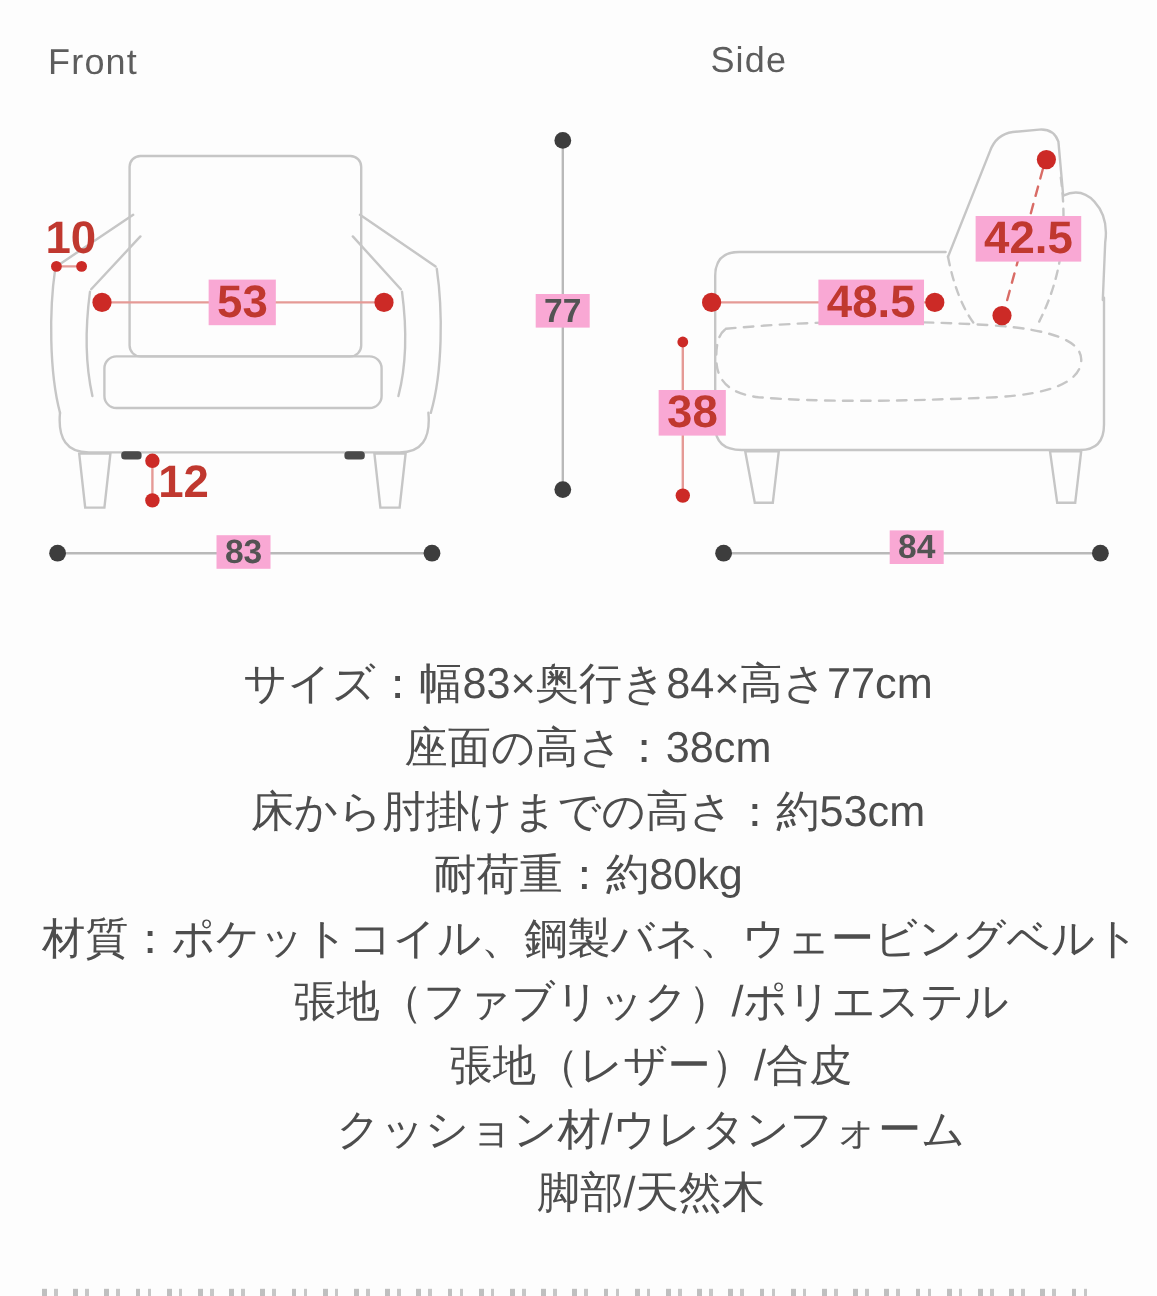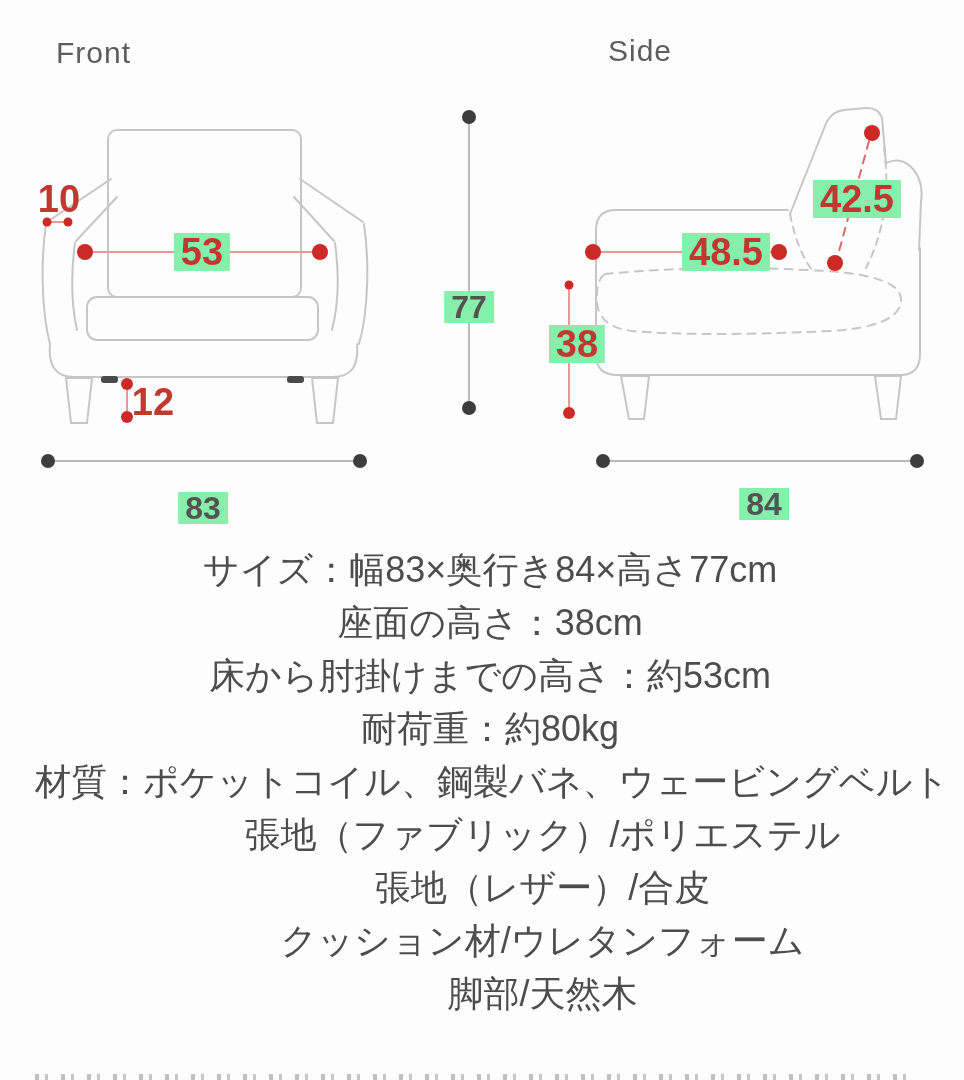--- a/index.html
+++ b/index.html
@@ -1,30 +1,30 @@
 <!DOCTYPE html>
 <html><head>
 <meta charset="utf-8">
 <style>
   html,body{margin:0;padding:0;background:#ffffff;}
   .canvas{
     position:relative;width:964px;height:1080px;background:#fdfdfd;
     font-family:"Liberation Sans",sans-serif;overflow:hidden;
   }
   .view-label{
-    position:absolute;font-size:30px;color:#5d5d5d;letter-spacing:1px;font-weight:400;margin-left:16px;
+    position:absolute;font-size:30px;color:#5d5d5d;letter-spacing:1px;font-weight:400;
   }
   .diagram-svg{position:absolute;left:0;top:0;}
   .dim-label{
     position:absolute;transform:translate(-50%,-50%);
     font-weight:700;white-space:nowrap;line-height:1;
   }
   .dim-red{color:#c0382f;font-size:38px;}
-  .dim-gray{color:#535353;font-size:32px;margin-top:48px;}
-  .mask{background:#86efac;padding:0 7px;}
+  .dim-gray{color:#535353;font-size:28px;}
+  .mask{background:#f9a8d4;padding:0 7px;}
   .specs{
     position:absolute;left:35px;top:543px;width:910px;
     font-size:36px;color:#4d4d4d;line-height:53px;
   }
   .spec-line{height:53px;white-space:nowrap;text-align:center;}
   .spec-line.indent{padding-left:105px;}
   .clipped-text-line{
     position:absolute;left:35px;top:1074px;width:880px;height:6px;opacity:.55;
     background:repeating-linear-gradient(90deg,#8d8d8d 0 4px,transparent 4px 10px,#9a9a9a 10px 13px,transparent 13px 26px);
   }

